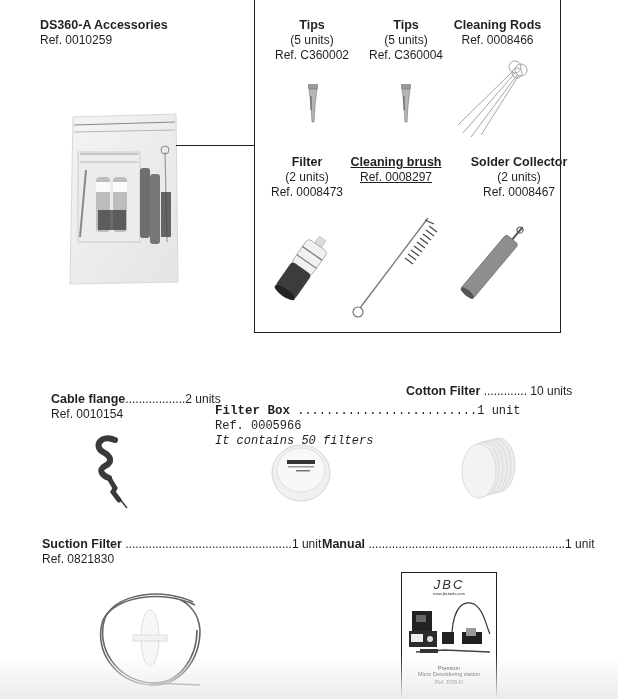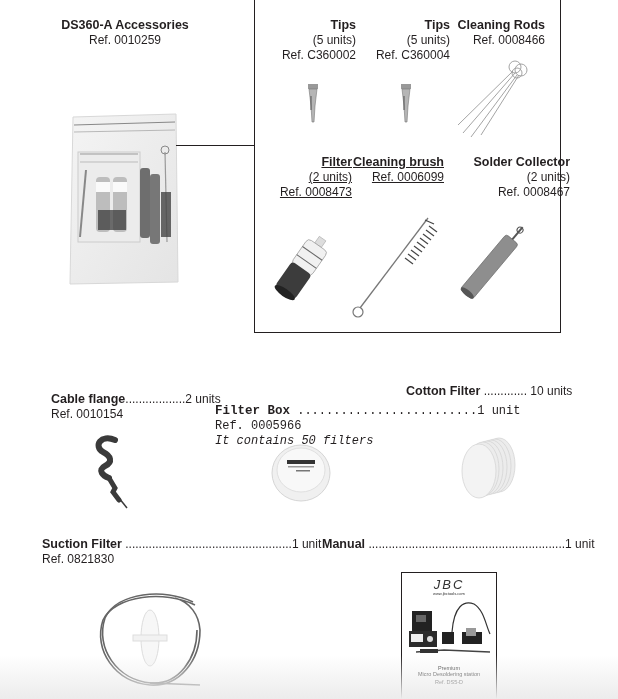--- a/index.html
+++ b/index.html
@@ -10,32 +10,32 @@
     color: #231f20;
   }
   .bottom-fade {
     position: absolute; left: 0; right: 0; top: 655px; bottom: 0;
     background: linear-gradient(to bottom, rgba(255,255,255,0) 0%, #ececec 100%);
     pointer-events: none;
   }
   .abs { position: absolute; }
   .title { font-weight: bold; font-size: 12.5px; line-height: 15px; }
   .sub { font-size: 12px; line-height: 15px; }
-  .center { text-align: center; }
+  .center { }
   .italic { font-style: italic; font-size: 12px; line-height: 14px; }
 
   .kit-box {
     position: absolute; left: 254px; top: -2px; width: 307px; height: 335px;
     border: 1.5px solid #231f20; box-sizing: border-box;
   }
   .connector {
     position: absolute; left: 176px; top: 145px; width: 78px; height: 0;
     border-top: 1.5px solid #231f20;
   }
-  .cell { position: absolute; text-align: right; }
+  .cell { position: absolute; text-align: center; }
   .dots { letter-spacing: 0; }
   .line-item { white-space: nowrap; }
   .manual-cover {
     position: absolute; left: 401px; top: 572px; width: 96px; height: 140px;
     border: 1.5px solid #231f20; background: #fff; box-sizing: border-box;
     font-size: 5.5px; text-align: center; color: #333;
   }
 </style>
 </head>
 <body>
@@ -105,28 +105,28 @@
     <circle cx="60" cy="12" r="6"></circle>
     <circle cx="66" cy="15" r="6"></circle>
     <circle cx="62" cy="18" r="5"></circle>
     <line x1="58" y1="16" x2="3" y2="70"></line>
     <line x1="60" y1="18" x2="8" y2="78"></line>
     <line x1="62" y1="20" x2="16" y2="82"></line>
     <line x1="64" y1="20" x2="26" y2="80"></line>
   </g>
 </svg>
 
-<div class="cell" style="left:262px; top:155px; width:90px;text-decoration:underline;">
+<div class="cell" style="left:262px; top:155px; width:90px;">
   <div class="title">Filter</div>
   <div class="sub">(2 units)</div>
   <div class="sub">Ref. 0008473</div>
 </div>
 <div class="cell" style="left:348px; top:155px; width:96px;text-decoration:underline;">
   <div class="title">Cleaning brush</div>
-  <div class="sub">Ref. 0006099</div>
+  <div class="sub">Ref. 0008297</div>
 </div>
 <div class="cell" style="left:468px; top:155px; width:102px;">
   <div class="title">Solder Collector</div>
   <div class="sub">(2 units)</div>
   <div class="sub">Ref. 0008467</div>
 </div>
 
 <svg class="abs" style="left:270px; top:232px;" width="70" height="75" viewBox="0 0 70 75">
   <g transform="rotate(35 35 37)">
     <rect x="28" y="2" width="8" height="8" fill="#ddd" stroke="#aaa" stroke-width="0.6"></rect>

